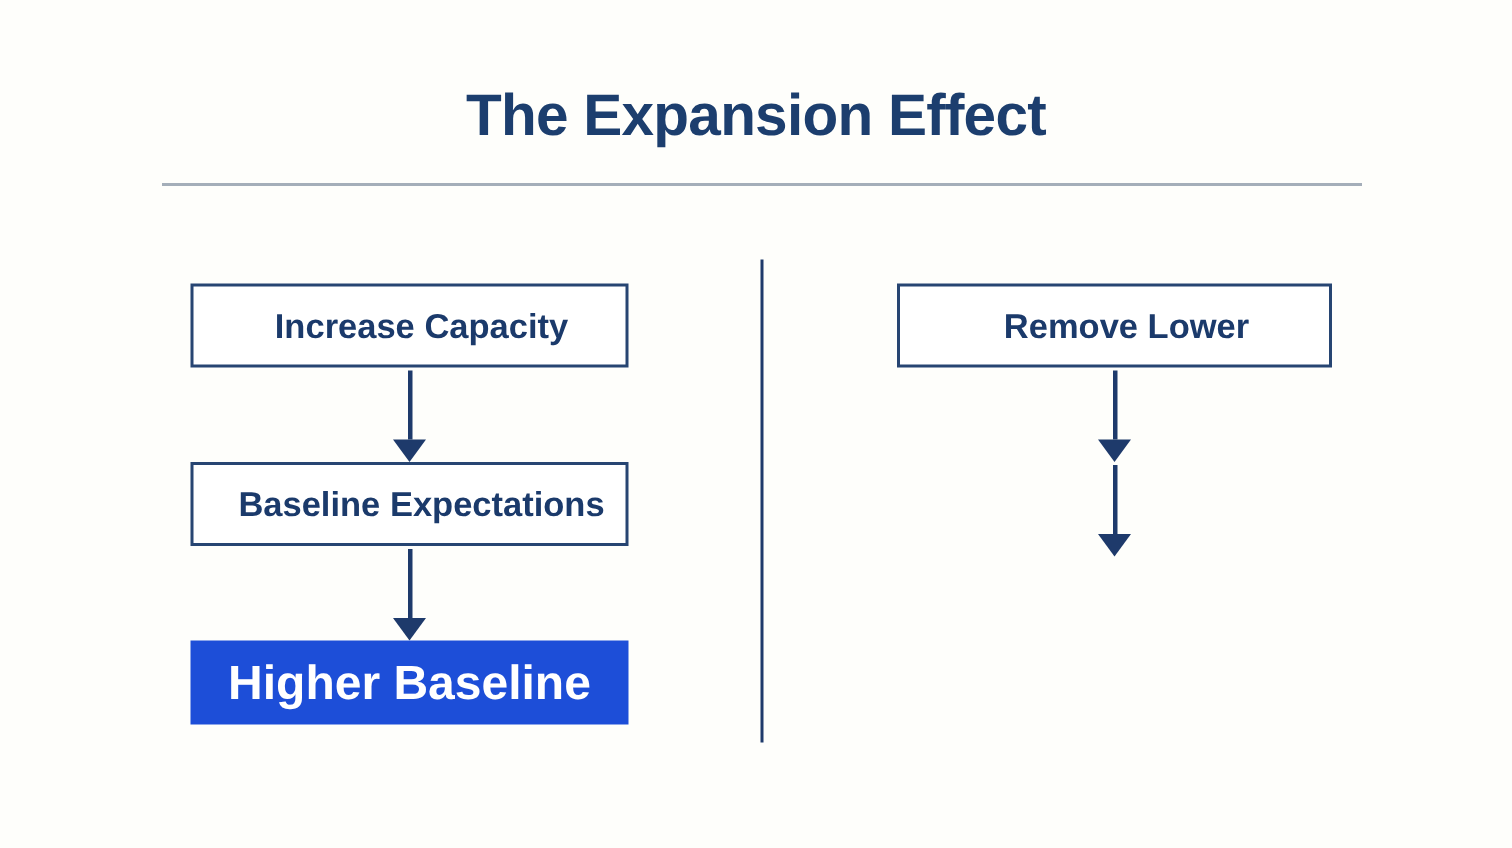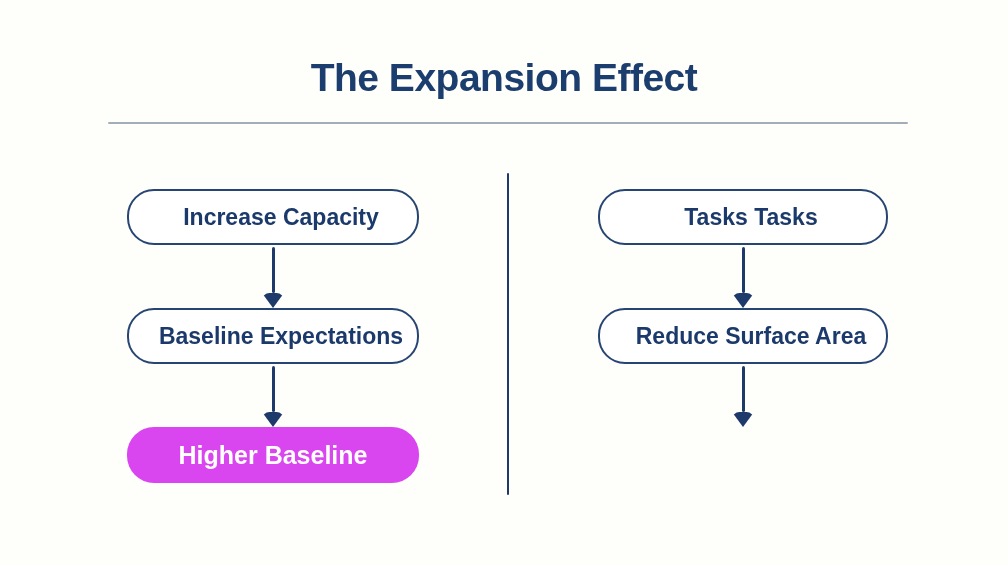--- a/index.html
+++ b/index.html
@@ -1,15 +1,15 @@
 <!DOCTYPE html>
 <html><head>
 <meta charset="utf-8">
 <style>
-  * { margin: 0; padding: 0; box-sizing: border-box; border-radius: 27px; }
+  * { margin: 0; padding: 0; box-sizing: border-box; }
   html, body { width: 1008px; height: 565px; }
   body {
     font-family: "Liberation Sans", "DejaVu Sans", sans-serif;
     background: #fefefb;
     position: relative;
     overflow: hidden;
   }
   .stage { position: absolute; inset: 0; }
 
   .slide-title {
@@ -61,23 +61,23 @@
     text-align: center;
   }
   .step-box.outline {
     background: #ffffff;
     border: 2px solid #274572;
     color: #1b3a6b;
     font-size: 23px;
     padding-left: 16px;
   }
   .step-box.filled {
-    background: #d946ef;
+    background: #1d4ed8;
     color: #ffffff;
-    font-size: 25px;
+    font-size: 32px;
   }
 
   .arrow {
     height: 63px;
     display: flex;
     flex-direction: column;
     align-items: center;
     padding-top: 2px;
   }
   .arrow .stem {
@@ -112,25 +112,24 @@
     </div>
     <div class="step-box outline">Baseline Expectations</div>
     <div class="arrow">
       <div class="stem"></div>
       <div class="head"></div>
     </div>
     <div class="step-box filled">Higher Baseline</div>
   </div>
 
   <div class="flow-col right">
-    <div class="step-box outline">Tasks Tasks</div>
+    <div class="step-box outline">Remove Lower</div>
     <div class="arrow">
       <div class="stem"></div>
       <div class="head"></div>
     </div>
-    <div class="step-box outline">Reduce Surface Area</div>
     <div class="arrow">
       <div class="stem"></div>
       <div class="head"></div>
     </div>
   </div>
 
 </div>
 
 </body></html>

